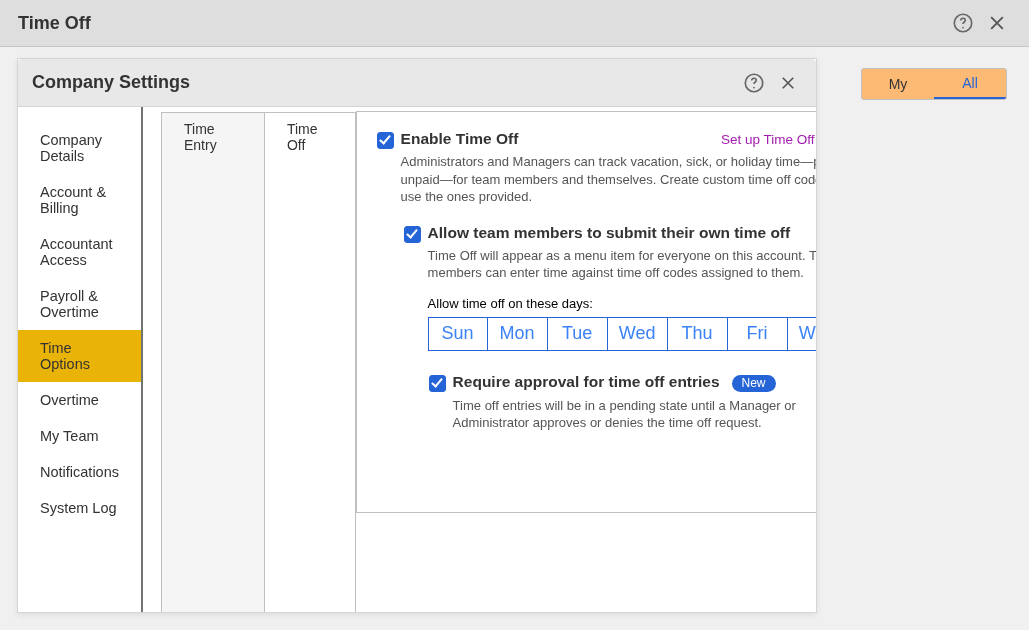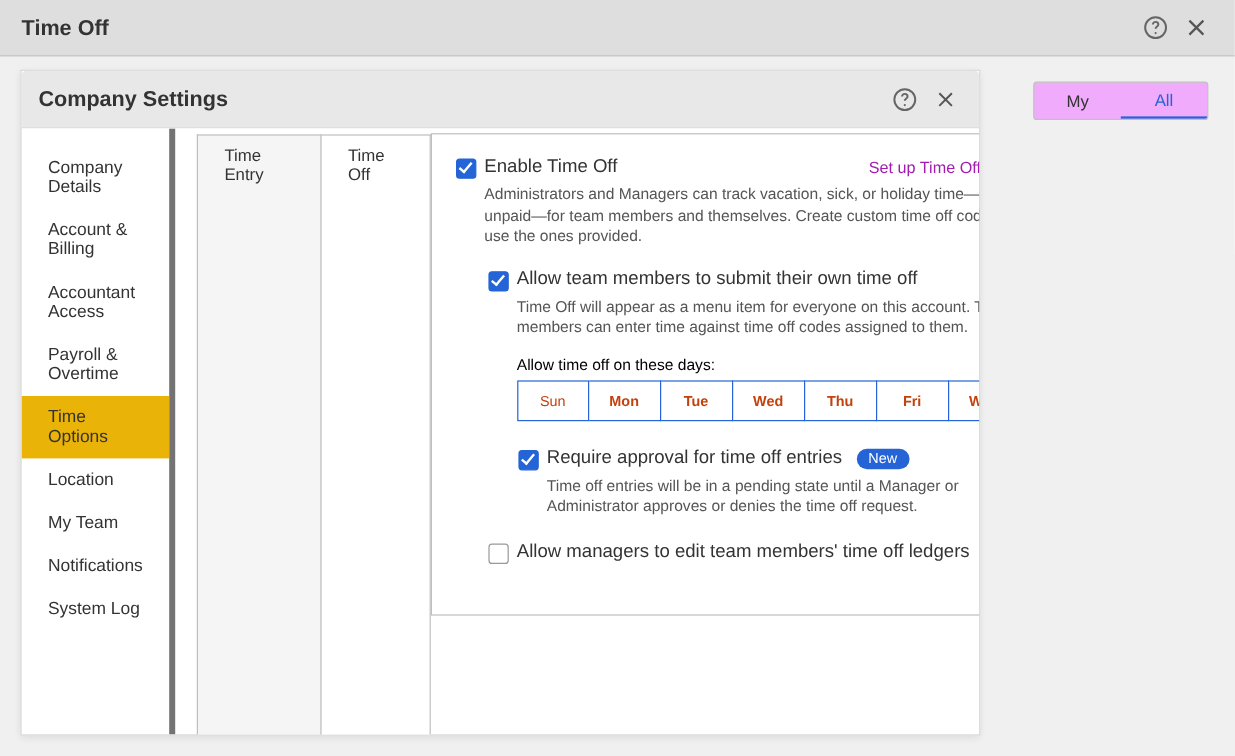--- a/index.html
+++ b/index.html
@@ -5,60 +5,60 @@
   * { box-sizing: border-box; }
   html, body { margin:0; padding:0; font-family: -apple-system, "Segoe UI", Arial, sans-serif; font-size:14px; color:#333; }
   body { width:1029px; height:630px; background:#f0f0f0; overflow:hidden; position:relative; }
 
   
   .outer-header { height:47px; background:#dedede; border-bottom:1px solid #c5c5c5; display:flex; align-items:center; padding:0 18px; }
   .outer-title { font-size:18px; font-weight:600; flex:1; }
   .outer-icon-btn { width:28px; height:28px; display:flex; align-items:center; justify-content:center; color:#555; cursor:pointer; margin-left:6px; }
 
   
-  .top-right-toggle { position:absolute; top:68px; right:22px; display:flex; border:1px solid #c0c0c0; border-radius:3px; overflow:hidden; background:#f0abfc; }
+  .top-right-toggle { position:absolute; top:68px; right:22px; display:flex; border:1px solid #c0c0c0; border-radius:3px; overflow:hidden; background:#fdba74; }
   .top-right-toggle .seg { width:72px; height:30px; display:flex; align-items:center; justify-content:center; font-size:14px; cursor:pointer; }
   .top-right-toggle .seg.active { color:#2564d6; border-bottom:2px solid #2564d6; font-weight:500; }
 
   
   .modal { position:absolute; left:17px; top:58px; width:800px; height:555px; background:#fff; border:1px solid #d4d4d4; border-radius:0; box-shadow:0 2px 6px rgba(0,0,0,.08); display:flex; flex-direction:column; }
   .modal-header { height:48px; background:#e8e8e8; border-bottom:1px solid #d4d4d4; display:flex; align-items:center; padding:0 14px 0 14px; border-radius:4px 4px 0 0;}
   .modal-title { font-size:18px; font-weight:600; flex:1; }
   .modal-body { flex:1; display:flex; overflow:hidden; }
 
   
-  .sidebar { width:190px; border-right:5px solid #737373; padding-top:15px; }
+  .sidebar { width:190px; border-right:2px solid #737373; padding-top:15px; }
   .side-item { padding:10px 22px; font-size:14.5px; cursor:pointer; }
   .side-item.active { background:#eab308; }
 
   
   .main { flex:1; padding:4px 0 0 18px; display:flex; flex-direction:row; }
   .tabs-row { display:flex; }
   .tab { border:1px solid #bfbfbf; border-bottom:none; padding:8px 22px; font-size:14px; cursor:pointer; background:#f5f5f5; position:relative; top:1px; }
   .tab + .tab { margin-left:-1px; }
   .tab.active { background:#fff; z-index:2; }
   .content-box { border:1px solid #bfbfbf; width:560px; height:402px; padding:18px 20px 18px 20px; overflow:hidden; }
 
   .opt-row { display:flex; align-items:flex-start; }
-  .opt-label { font-size:15.5px; font-weight:400; }
+  .opt-label { font-size:15.5px; font-weight:700; }
   .desc { font-size:13px; color:#555; margin-top:5px; line-height:1.35; }
   .link { color:#a21caf; font-size:13.5px; cursor:pointer; }
   .badge-new { display:inline-block; background:#2564d6; color:#fff; font-size:12px; padding:1px 10px 2px; border-radius:11px; margin-left:8px; vertical-align:middle;}
 
   
   .cb { width:17px; height:17px; border:1.5px solid #999; border-radius:3px; margin-right:7px; flex:0 0 auto; position:relative; top:2px; cursor:pointer;}
   .cb.checked { background:#2564d6; border-color:#2564d6; }
   .cb.checked::after { content:""; position:absolute; left:4px; top:0px; width:4px; height:9px; border:solid #fff; border-width:0 2px 2px 0; transform:rotate(40deg);}
 
   .sub-block { margin-left:27px; }
 
   .days-label { font-size:13px; color:#000000; margin:14px 0 6px 0;}
   .days { display:flex; }
-  .day { border:1px solid #2564d6; color:#c2410c; width:60px; height:34px; display:flex; align-items:center; justify-content:center; font-size:12px; cursor:pointer;}
-  .day + .day { border-left:none;font-weight:bold; }
+  .day { border:1px solid #2564d6; color:#3b82f6; width:60px; height:34px; display:flex; align-items:center; justify-content:center; font-size:18px; cursor:pointer;}
+  .day + .day { border-left:none; }
 
   
   .footer { display:flex; justify-content:flex-end; padding:14px 18px 0 0; }
   .btn-save { background:#2564d6; color:#fff; border:none; border-radius:3px; padding:9px 22px; font-size:11px; cursor:pointer; }
 
   svg { display:block; }
 </style>
 </head>
 <body>
 
@@ -101,21 +101,21 @@
   </div>
 
   <div class="modal-body">
 
     <div class="sidebar">
       <div class="side-item"><span>Company Details</span></div>
       <div class="side-item"><span>Account &amp; Billing</span></div>
       <div class="side-item"><span>Accountant Access</span></div>
       <div class="side-item"><span>Payroll &amp; Overtime</span></div>
       <div class="side-item active"><span>Time Options</span></div>
-      <div class="side-item"><span>Location</span></div>
+      <div class="side-item"><span>Overtime</span></div>
       <div class="side-item"><span>My Team</span></div>
       <div class="side-item"><span>Notifications</span></div>
       <div class="side-item"><span>System Log</span></div>
     </div>
 
     <div class="main">
       <div class="tabs-row">
         <div class="tab">Time Entry</div>
         <div class="tab active">Time Off</div>
       </div>
@@ -155,24 +155,20 @@
 
         <div class="opt-row sub-block" style="margin-top:22px; margin-left:52px;">
           <div class="cb checked"></div>
           <div style="flex:1">
             <span class="opt-label">Require approval for time off entries</span>
             <span class="badge-new">New</span>
             <div class="desc">Time off entries will be in a pending state until a Manager or Administrator approves or denies the time off request.</div>
           </div>
         </div>
 
-        <div class="opt-row sub-block" style="margin-top:20px;">
-          <div class="cb"></div>
-          <span class="opt-label" style="font-weight:400">Allow managers to edit team members' time off ledgers</span>
-        </div>
       </div>
 
       <div class="footer">
         <button class="btn-save">Save</button>
       </div>
     </div>
   </div>
 </div>
 
 </body></html>

